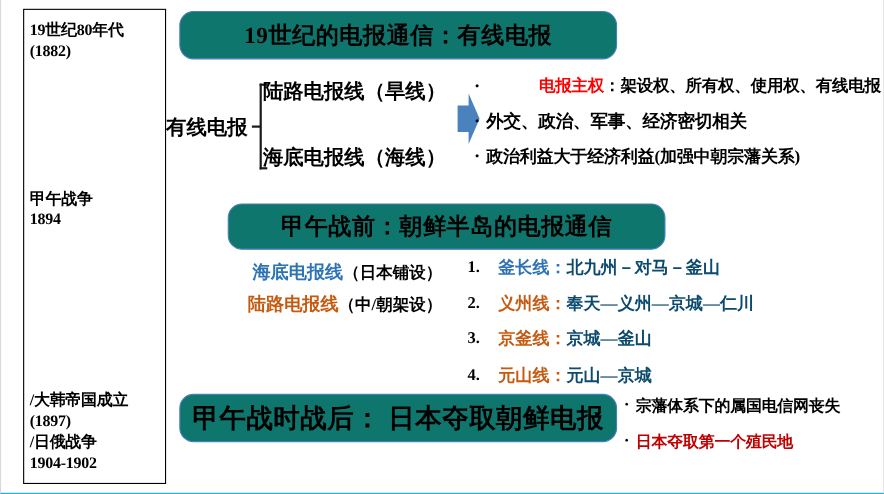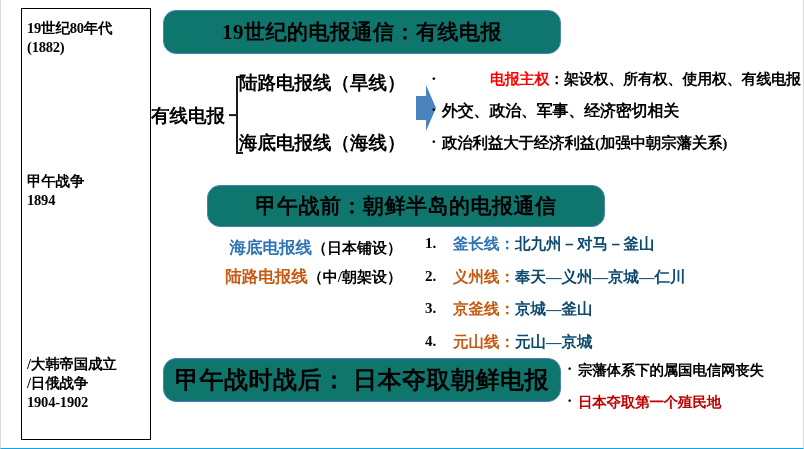--- a/index.html
+++ b/index.html
@@ -225,20 +225,21 @@
     <div class="tl-entry" id="tl-0">
       <span class="ln">19世纪80年代</span>
       <span class="ln">(1882)</span>
     </div>
     <div class="tl-entry" id="tl-1">
       <span class="ln">甲午战争</span>
       <span class="ln">1894</span>
     </div>
     <div class="tl-entry" id="tl-2">
       <span class="ln">/大韩帝国成立</span>
+      <span class="ln">(1897)</span>
       <span class="ln">/日俄战争</span>
       <span class="ln">1904-1902</span>
     </div>
   </div>
 
   <div class="section-bar" id="bar-1">19世纪的电报通信：有线电报</div>
 
   <div id="branch">
     <span class="branch-root">有线电报</span>
     <span class="bracket">

